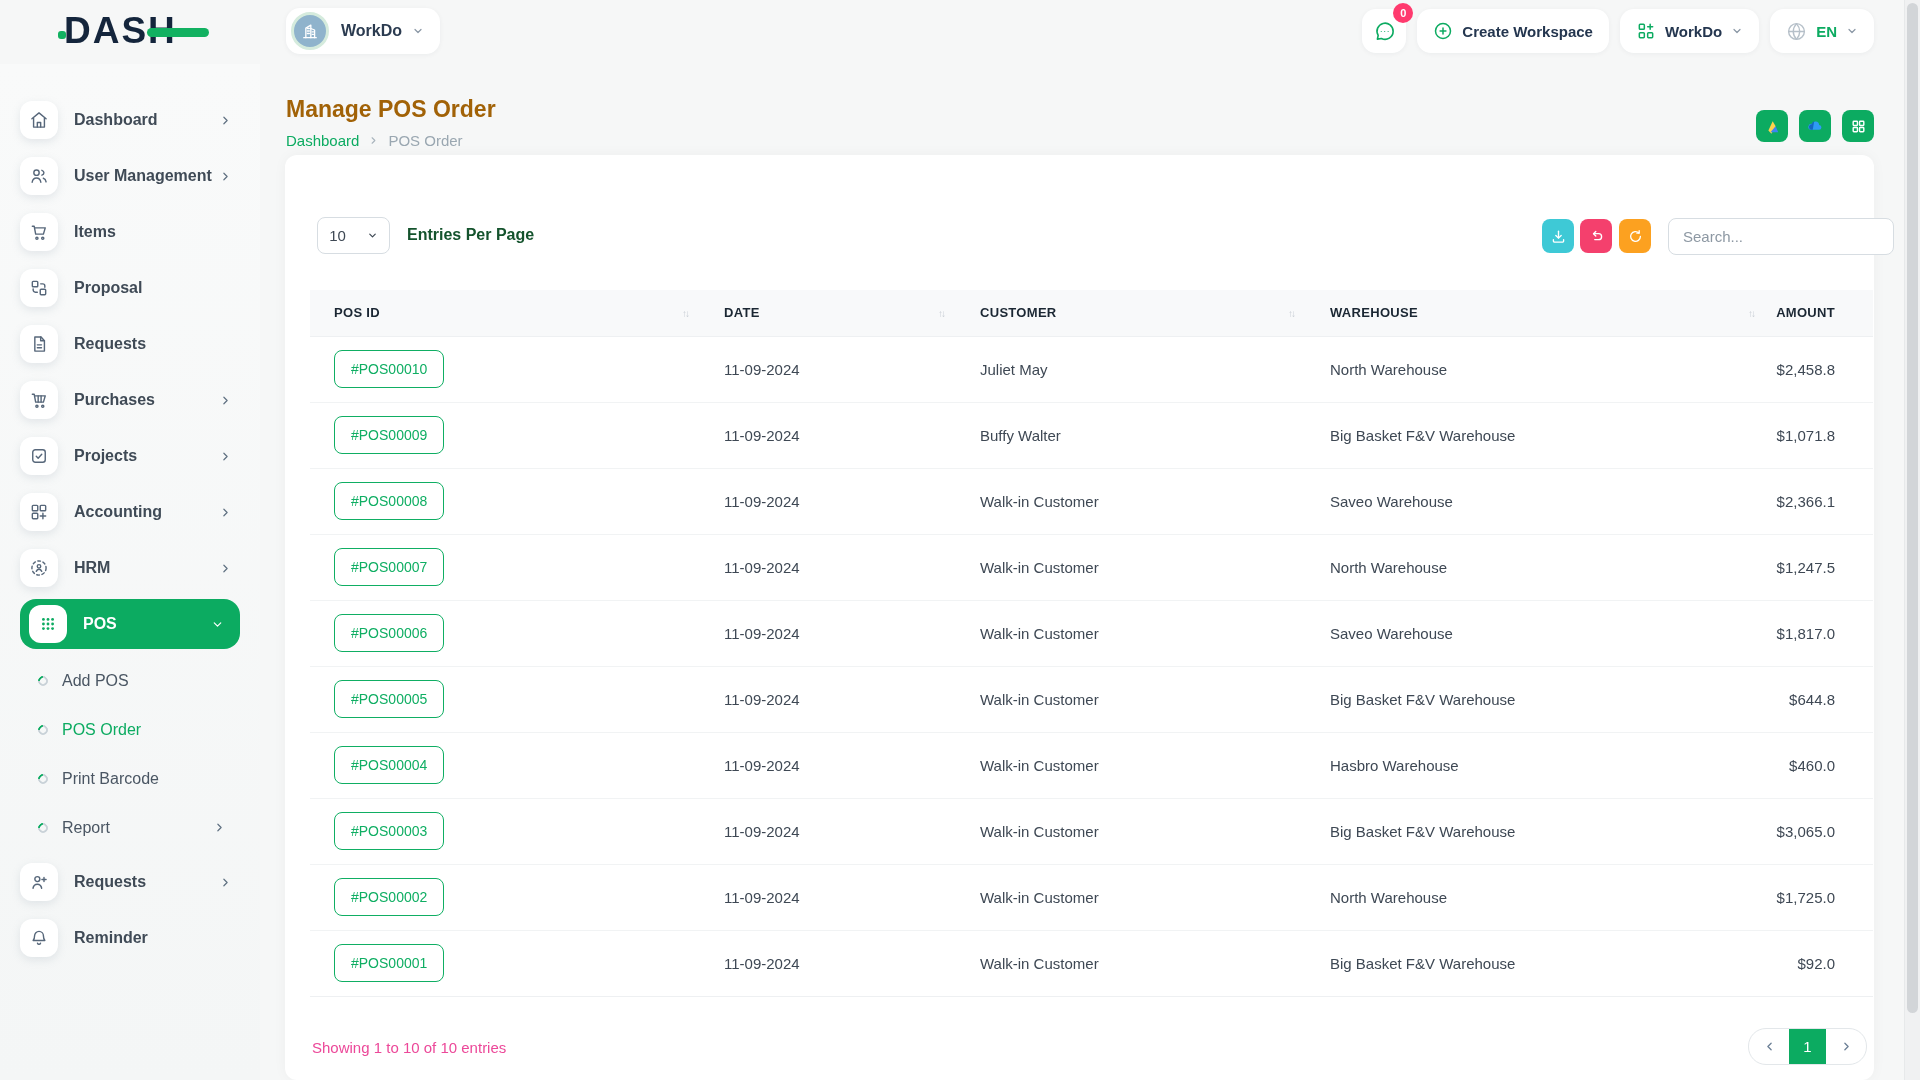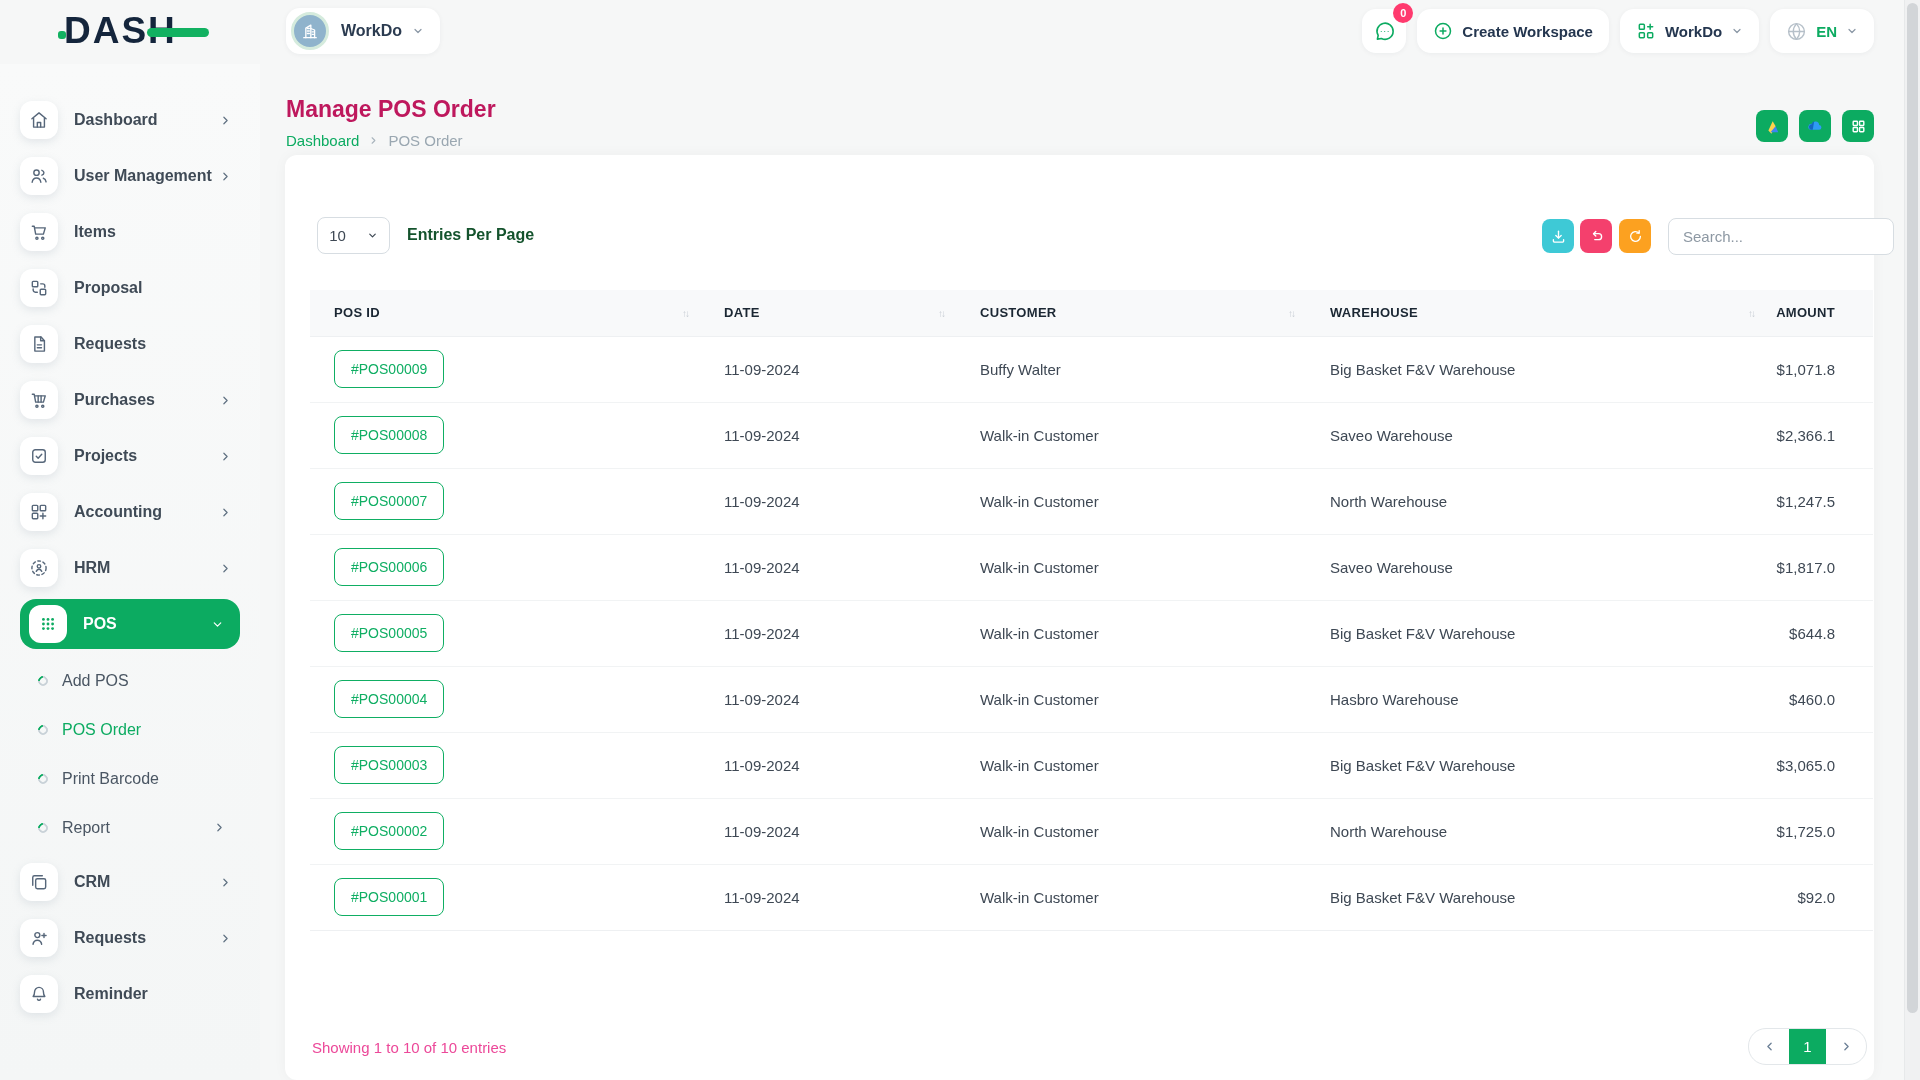--- a/index.html
+++ b/index.html
@@ -49,21 +49,21 @@
   .nav-item.active .nav-label { color:#fff; }
   .nav-item.active .nav-chev { color:#fff; }
   .subnav { padding:4px 0 2px 0; }
   .sub-item { height:49px; display:flex; align-items:center; padding:0 34px 0 38px; cursor:pointer; }
   .bullet { width:10px; height:10px; border-radius:50%; border:2px solid #c9d2d8; border-top-color:#0cab61; transform:rotate(-45deg); }
   .sub-label { margin-left:14px; font-size:16px; color:#4a5663; }
   .sub-item.active .sub-label { color:#0cab61; }
   .sub-chev { margin-left:auto; color:#5f7081; }
 
   
-  .page-title { position:absolute; left:286px; top:96px; font-size:23px; font-weight:700; color:#be185d; }
+  .page-title { position:absolute; left:286px; top:96px; font-size:23px; font-weight:700; color:#a16207; }
   .breadcrumb { position:absolute; left:286px; top:132px; display:flex; align-items:center; gap:9px; font-size:15px; }
   .bc-home { color:#0cab61; cursor:pointer; }
   .bc-sep { color:#a9b4bd; font-size:13px; }
   .bc-current { color:#9aa7b1; }
 
   .quick-actions { position:absolute; right:46px; top:110px; display:flex; gap:11px; }
   .qa-btn { width:32px; height:32px; border-radius:8px; background:#0cab61; display:flex; align-items:center; justify-content:center; cursor:pointer; }
 
   
   .card { position:absolute; left:285px; top:155px; width:1589px; height:925px; background:#fff;
@@ -334,32 +334,20 @@
     </div>
     <div class="sub-item">
       <span class="bullet"></span>
       <span class="sub-label">Report</span>
       <svg class="sub-chev" width="13" height="13" viewBox="0 0 24 24" fill="none" stroke="currentColor" stroke-width="2.2" stroke-linecap="round" stroke-linejoin="round">
           <path d="M9 6l6 6-6 6"></path>
         </svg>
     </div>
   </div>
 
-  <div class="nav-item">
-    <span class="chip">
-        <svg width="20" height="20" viewBox="0 0 24 24" fill="none" stroke="currentColor" stroke-width="1.7" stroke-linecap="round" stroke-linejoin="round">
-          <rect x="8" y="8" width="12" height="12" rx="2"></rect>
-          <path d="M16 4.5H6.5a2 2 0 0 0-2 2V16"></path>
-        </svg>
-      </span>
-    <span class="nav-label">CRM</span>
-    <svg class="nav-chev" width="13" height="13" viewBox="0 0 24 24" fill="none" stroke="currentColor" stroke-width="2.2" stroke-linecap="round" stroke-linejoin="round">
-        <path d="M9 6l6 6-6 6"></path>
-      </svg>
-  </div>
 
   <div class="nav-item">
     <span class="chip">
         <svg width="20" height="20" viewBox="0 0 24 24" fill="none" stroke="currentColor" stroke-width="1.7" stroke-linecap="round" stroke-linejoin="round">
           <circle cx="10" cy="8.5" r="3"></circle>
           <path d="M4.8 19.5c.6-3 2.6-4.8 5.2-4.8s4.6 1.8 5.2 4.8"></path>
           <path d="M18 6.5v5M15.5 9H20.5"></path>
         </svg>
       </span>
     <span class="nav-label">Requests</span>
@@ -453,20 +441,27 @@
     <thead>
       <tr>
         <th><span>POS ID</span><span class="sort">↑↓</span></th>
         <th><span>DATE</span><span class="sort">↑↓</span></th>
         <th><span>CUSTOMER</span><span class="sort">↑↓</span></th>
         <th><span>WAREHOUSE</span><span class="sort">↑↓</span></th>
         <th class="c-amount"><span>AMOUNT</span></th>
       </tr>
     </thead>
     <tbody>
+    <tr>
+      <td><a class="pos-badge">#POS00010</a></td>
+      <td>11-09-2024</td>
+      <td>Juliet May</td>
+      <td>North Warehouse</td>
+      <td class="c-amount">$2,458.8</td>
+    </tr>
 
     <tr>
       <td><a class="pos-badge">#POS00009</a></td>
       <td>11-09-2024</td>
       <td>Buffy Walter</td>
       <td>Big Basket F&amp;V Warehouse</td>
       <td class="c-amount">$1,071.8</td>
     </tr>
 
     <tr>

